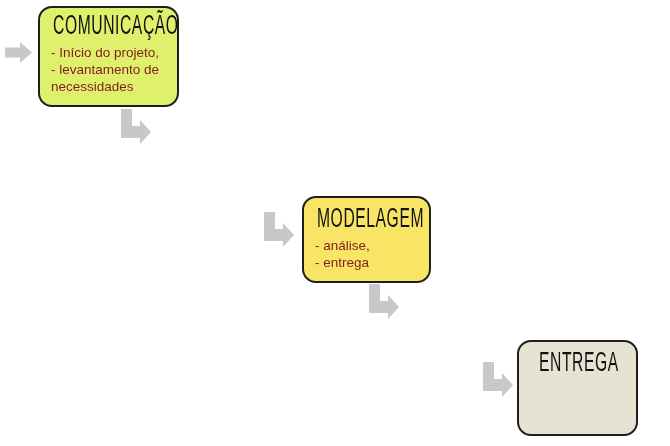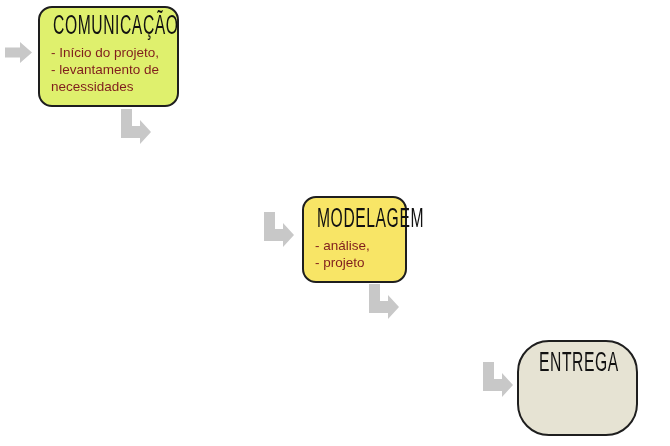--- a/index.html
+++ b/index.html
@@ -39,21 +39,21 @@
   .stage-details {
     margin-top: 5px;
     font-size: 13.5px;
     line-height: 17px;
     color: #7f1d1d;
     white-space: pre-line;
   }
   
   #s0 { left: 38px;  top: 6px;   width: 141px; height: 101px; z-index: 1; padding-top: 4px;  }
   #s1 { left: 158px; top: 93px;  width: 157px; height: 115px; z-index: 2; padding-top: 15px; }
-  #s2 { left: 302px; top: 196px; width: 105px; height: 87px;  z-index: 3; padding-top: 7px;  }
+  #s2 { left: 302px; top: 196px; width: 129px; height: 87px;  z-index: 3; padding-top: 7px;  }
   #s3 { left: 407px; top: 272px; width: 123px; height: 88px;  z-index: 4; padding-top: 8px;  }
   #s4 { left: 517px; top: 340px; width: 121px; height: 96px;  z-index: 5; padding-top: 7px; padding-left: 18px; }
 
   .arrow {
     position: absolute;
     z-index: 0;
   }
   .arrow polygon { fill: var(--arrow-color, #c8c8c8); }
   #start-arrow { left: 5px;   top: 42px;  width: 27px; height: 21px; }
   #a1          { left: 120px; top: 109px; width: 32px; height: 38px; }
@@ -82,29 +82,29 @@
   </svg>
 
 
   <svg id="a2" class="arrow" viewBox="0 0 32 38" preserveAspectRatio="none">
     <polygon points="1,0 12,0 12,17 20,17 20,11 31,23 20,35 20,29 1,29"></polygon>
   </svg>
 
   <div id="s2" class="stage" style="background: rgb(248, 229, 102);">
     <div class="stage-title">MODELAGEM</div>
     <div class="stage-details">- análise,
-- projeto</div>
+- entrega</div>
   </div>
 
   <svg id="a3" class="arrow" viewBox="0 0 32 38" preserveAspectRatio="none">
     <polygon points="1,0 12,0 12,17 20,17 20,11 31,23 20,35 20,29 1,29"></polygon>
   </svg>
 
 
   <svg id="a4" class="arrow" viewBox="0 0 32 38" preserveAspectRatio="none">
     <polygon points="1,0 12,0 12,17 20,17 20,11 31,23 20,35 20,29 1,29"></polygon>
   </svg>
 
-  <div id="s4" class="stage" style="background: rgb(230, 227, 211); border-radius: 32px;">
+  <div id="s4" class="stage" style="background: rgb(230, 227, 211);">
     <div class="stage-title">ENTREGA</div>
   </div>
 
 </div>
 
 </body></html>

